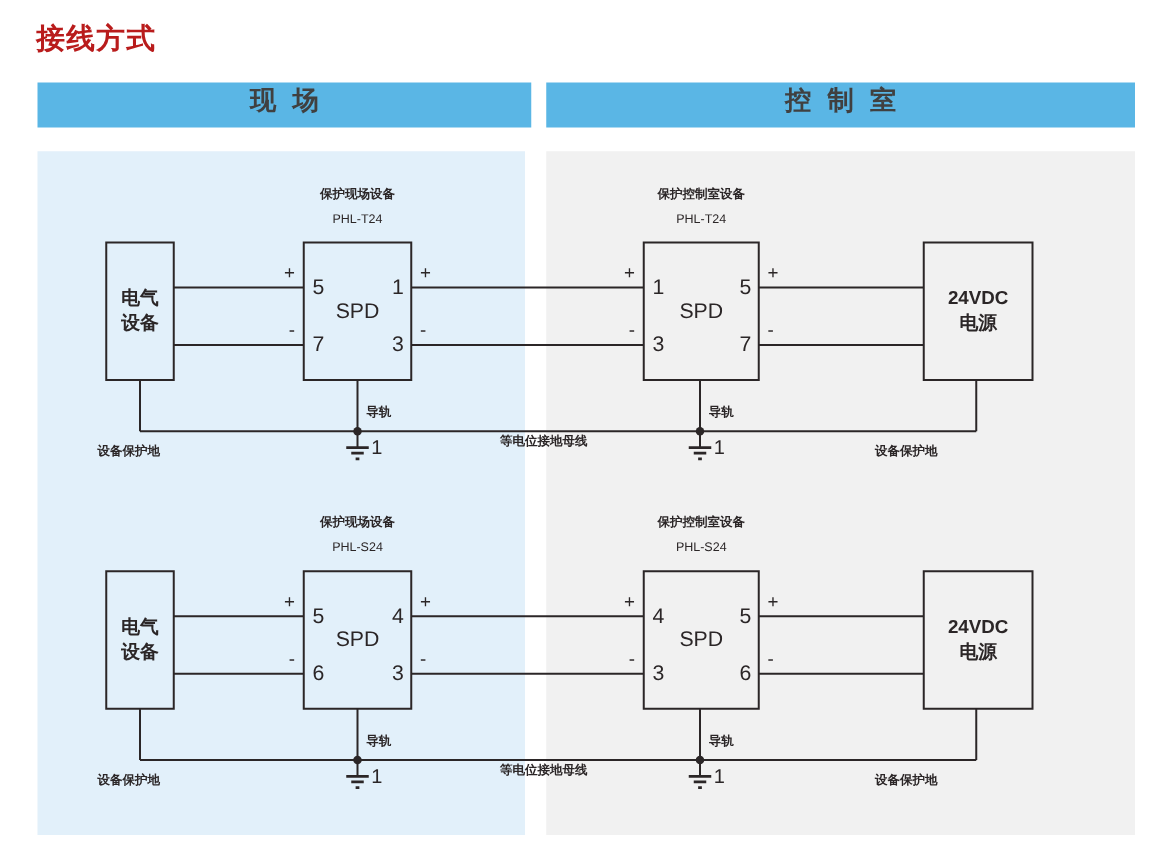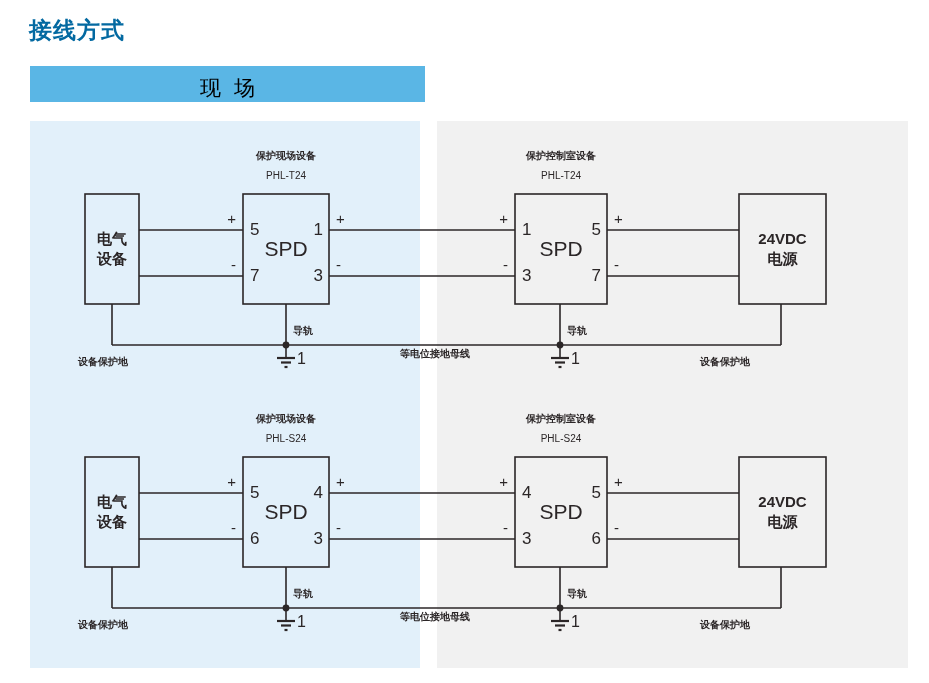--- a/index.html
+++ b/index.html
@@ -3,47 +3,47 @@
 <meta charset="utf-8">
 <style>
   html,body { margin:0; padding:0; background:#ffffff; }
   .page {
     position:relative; width:929px; height:683px; background:#ffffff;
     font-family:"Liberation Sans","DejaVu Sans",sans-serif;
     color:#2b2627; overflow:hidden;
   }
   .page-title {
     position:absolute; left:29px; top:15px;
-    font-size:23px; font-weight:bold; color:#0369a1; letter-spacing:1px;
+    font-size:23px; font-weight:bold; color:#b91c1c; letter-spacing:1px;
   }
   .hdr {
     position:absolute; top:66px; height:36px;
-    background:#5ab6e5; color:#000000; font-size:21px; font-weight:normal;
-    display:flex; align-items:flex-end; justify-content:center;
+    background:#5ab6e5; color:#404040; font-size:21px; font-weight:bold;
+    display:flex; align-items:flex-start; justify-content:center;
     letter-spacing:13px; text-indent:13px;
   }
   .hdr-field   { left:30px;  width:395px; }
   .hdr-control { left:437px; width:471px; }
   .panel { position:absolute; top:121px; height:547px; }
   .panel-field   { left:30px;  width:390px; background:#e2f0fa; }
   .panel-control { left:437px; width:471px; background:#f1f1f1; }
 
   .diagram { position:absolute; left:0; width:929px; height:245px; }
   .dsvg { position:absolute; left:0; top:0; }
   .lbl { position:absolute; white-space:nowrap; font-size:10px; line-height:19px; }
   .b { font-weight:bold; }
   .ctr { text-align:center; }
   .boxtxt {
     position:absolute; display:flex; flex-direction:column;
     align-items:center; justify-content:center;
     font-size:15px; font-weight:bold; line-height:1.35; text-align:center;
   }
   .spdtxt {
     position:absolute; display:flex; align-items:center; justify-content:center;
-    font-size:21px; font-weight:normal;
+    font-size:17px; font-weight:normal;
   }
   .pin { position:absolute; width:22px; font-size:17px; line-height:22px; }
   .sign { position:absolute; width:22px; font-size:15px; line-height:16px; }
 
   
   .d-label-field { left:176px; top:0;    width:220px; }
   .d-model-field { left:176px; top:20px; width:220px; font-weight:normal; }
   .d-label-ctrl  { left:451px; top:0;    width:220px;font-family:Liberation Serif, serif; }
   .d-model-ctrl  { left:451px; top:20px; width:220px; font-weight:normal; }
   .d-equip { left:85px;  top:48px; width:54px; height:110px;border-radius:16px; }
@@ -80,20 +80,23 @@
 </head>
 <body>
 
 <div class="page">
 
   <div class="page-title">接线方式</div>
 
   <div class="hdr hdr-field">
     <span>现场</span>
   </div>
+  <div class="hdr hdr-control">
+    <span>控制室</span>
+  </div>
 
   <div class="panel panel-field"></div>
   <div class="panel panel-control"></div>
 
   <div class="diagram diagram-top">
     <svg class="dsvg" width="929" height="245" viewBox="0 0 929 245">
       <g stroke="#2b2627" stroke-width="1.6" fill="none">
         <rect x="85" y="48" width="54" height="110"></rect>
         <rect x="243" y="48" width="86" height="110"></rect>
         <rect x="515" y="48" width="92" height="110"></rect>

